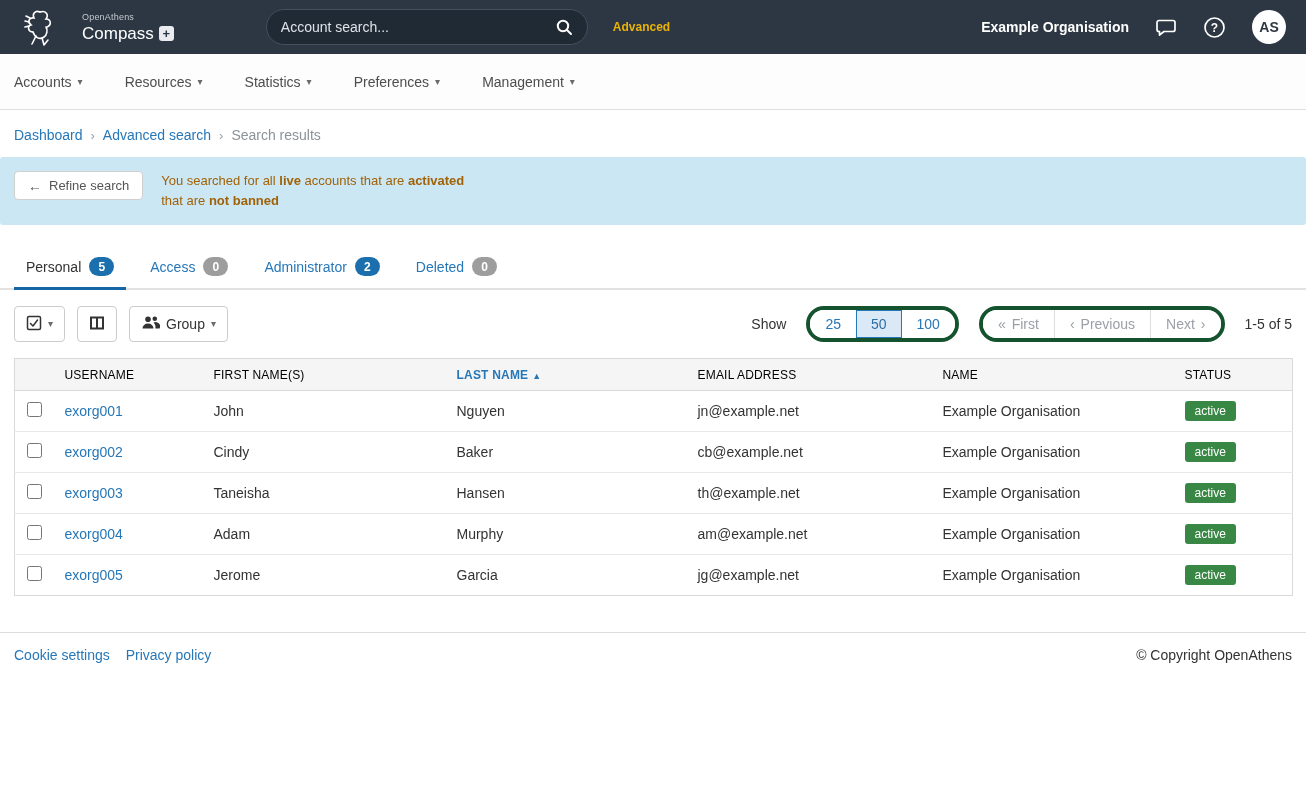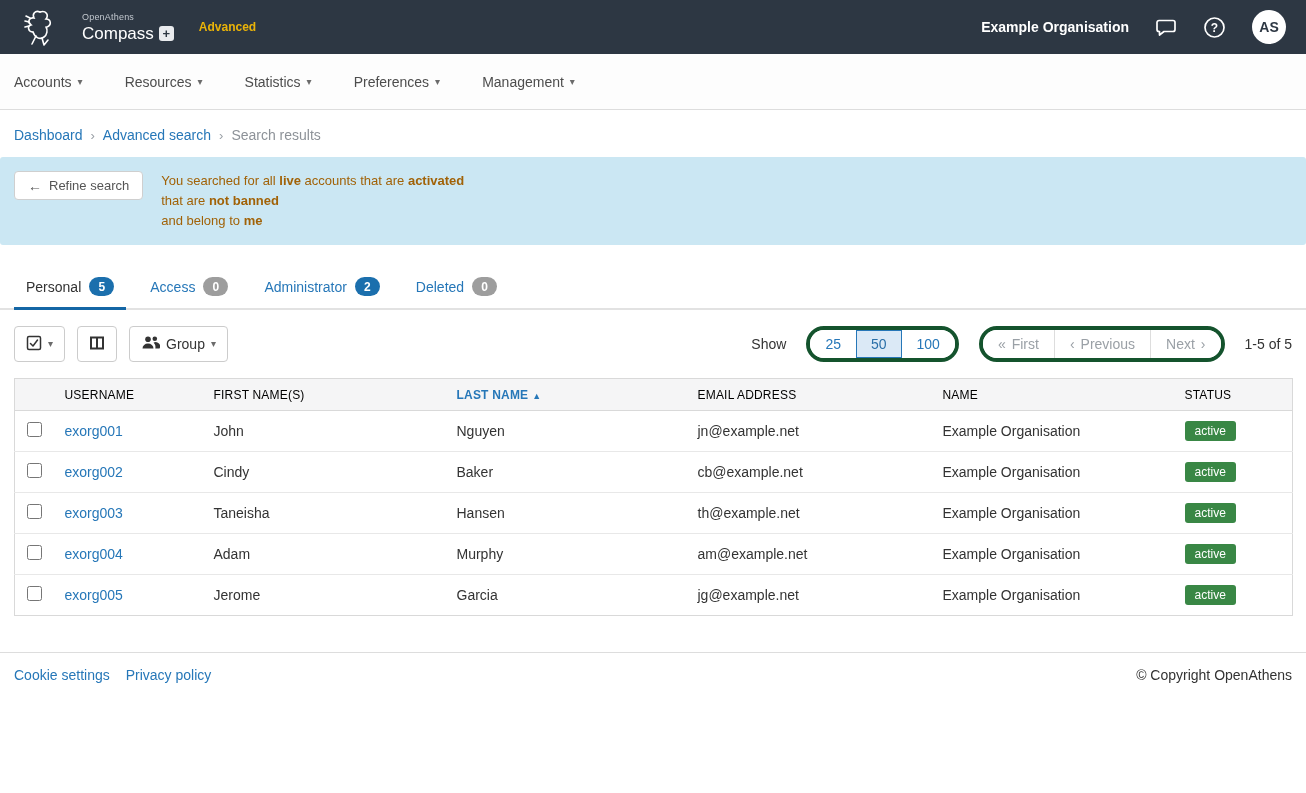--- a/index.html
+++ b/index.html
@@ -157,20 +157,29 @@
     </span>
     <span class="brand-text">
       <div class="brand-top">OpenAthens</div>
       <div class="brand-name">
         <span>Compass</span>
         <span class="brand-plus">+</span>
       </div>
     </span>
   </div>
 
+  <div class="acct-search">
+    <input type="text" placeholder="Account search..." style="">
+    <span class="icon-btn">
+      <svg width="18" height="18" viewBox="0 0 18 18" fill="none" stroke="#ffffff" stroke-width="2" stroke-linecap="round">
+        <circle cx="8" cy="8" r="5.2"></circle>
+        <path d="M12 12 L16 16"></path>
+      </svg>
+    </span>
+  </div>
 
   <a class="advanced-link">Advanced</a>
 
   <div class="topbar-right">
     <span class="org-name">Example Organisation</span>
     <button class="icon-btn">
       <svg width="22" height="22" viewBox="0 0 22 22" fill="none" stroke="#ffffff" stroke-width="1.7">
         <path d="M4 4.5 h14 a2 2 0 0 1 2 2 v7 a2 2 0 0 1 -2 2 h-9 l-4.5 3.5 v-3.5 h-0.5 a2 2 0 0 1 -2 -2 v-7 a2 2 0 0 1 2 -2 z" stroke-linejoin="round"></path>
       </svg>
     </button>
@@ -216,21 +225,20 @@
 </div>
 
 <section class="refine-box">
   <button class="refine-btn">
     <span class="refine-arrow">←</span>
     <span>Refine search</span>
   </button>
   <div class="summary">
     <div><span>You searched for all </span><b>live</b><span> accounts that are </span><b>activated</b></div>
     <div><span>that are </span><b>not banned</b></div>
-    <div><span>and belong to </span><b>me</b></div>
   </div>
 </section>
 
 <div class="tabs">
   <div class="tab active">
     <span>Personal</span>
     <span class="badge badge-blue">5</span>
   </div>
   <div class="tab">
     <span>Access</span>

